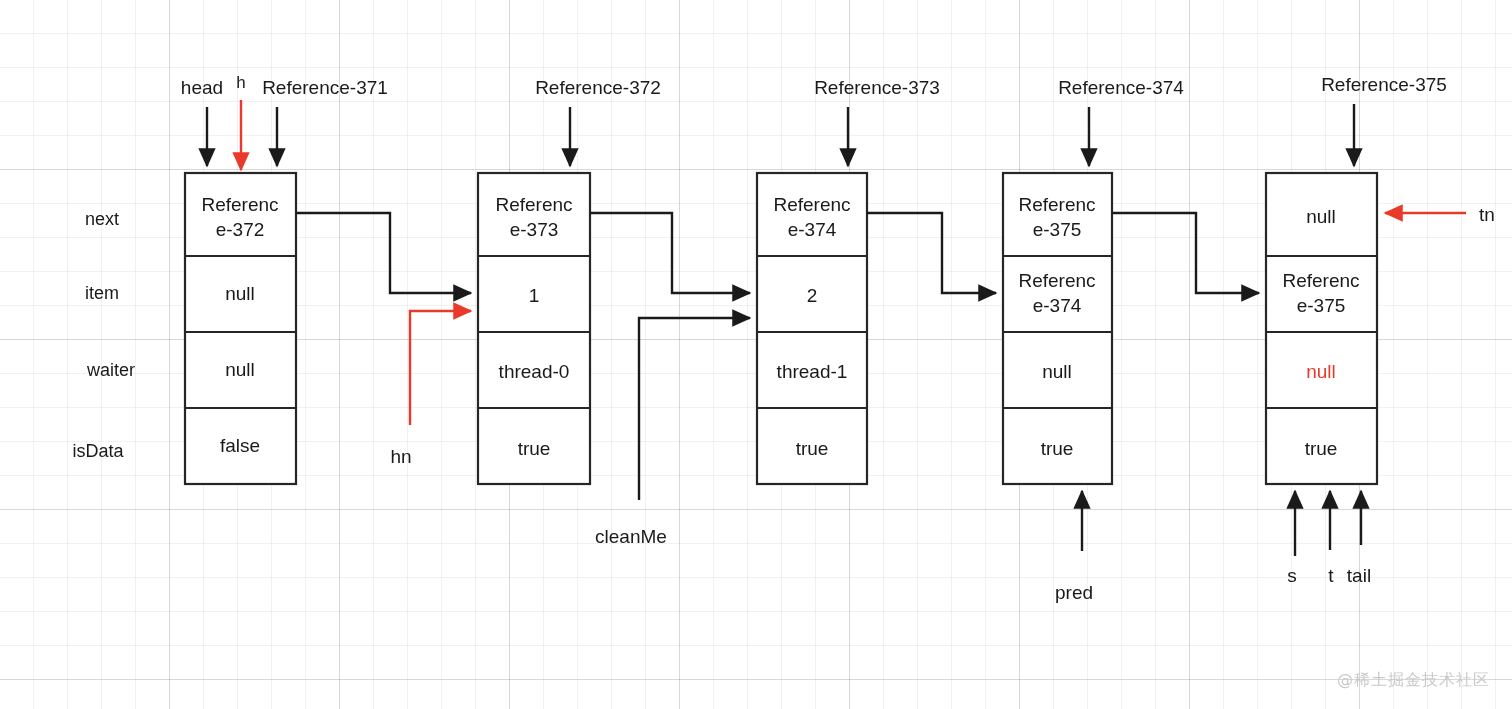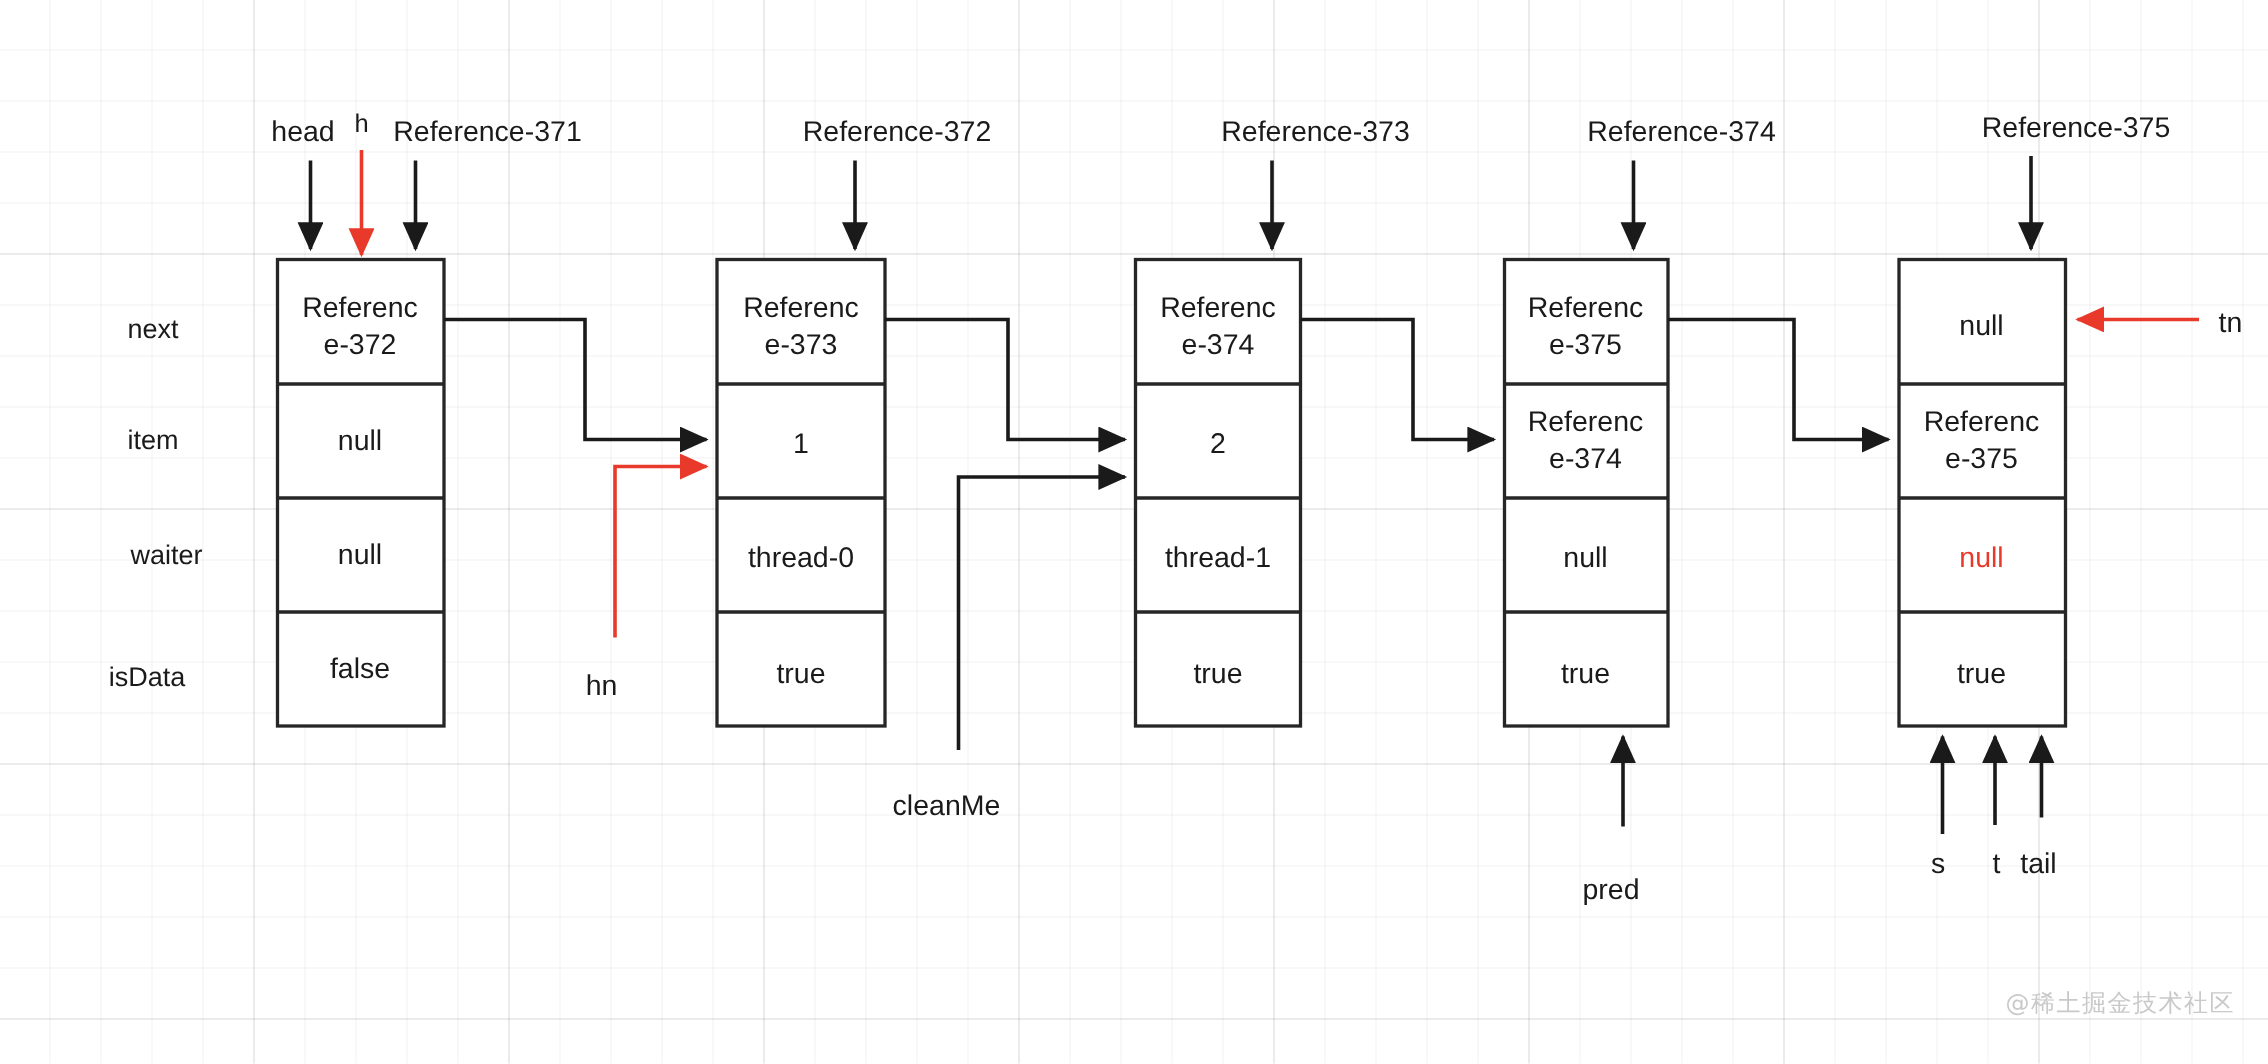--- a/index.html
+++ b/index.html
@@ -31,21 +31,21 @@
     font-size:18px;fill:#1a1a1a;text-anchor:middle;
   }
   .ptr-label{
     font-family:"Liberation Sans","DejaVu Sans",sans-serif;
     font-size:19px;fill:#1a1a1a;text-anchor:middle;
   }
   .ptr-label.small{font-size:17px;}
   .conn{fill:none;stroke:#1a1a1a;stroke-width:2.4;}
   .conn-red{fill:none;stroke:#e8392a;stroke-width:2.4;}
   .wm{
-    position:absolute;right:22px;bottom:29px;
+    position:absolute;right:22px;bottom:18px;
     font-family:"DejaVu Sans",sans-serif;font-size:16px;
     color:#c9c9c9;letter-spacing:1px;user-select:none;text-align:right;
   }
 </style>
 </head>
 <body>
 
 <div id="canvas">
 
   <svg id="diagram" viewBox="0 0 1512 709" xmlns="http://www.w3.org/2000/svg">

